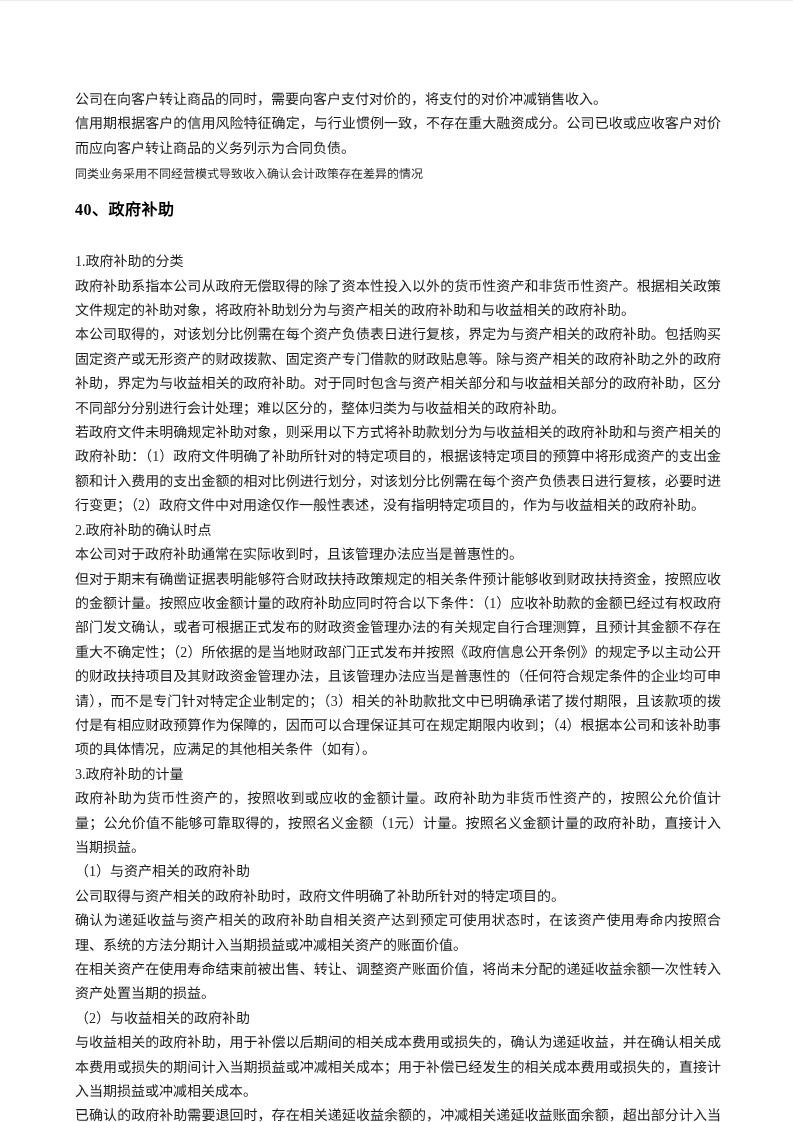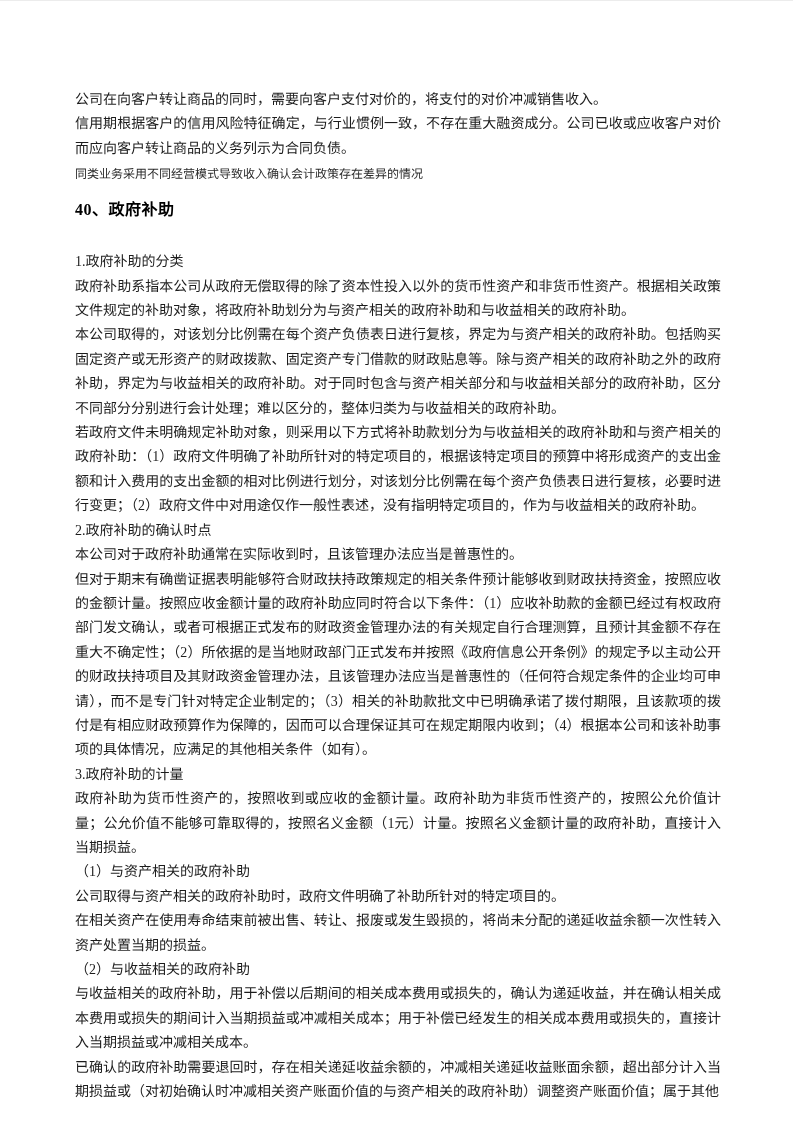--- a/index.html
+++ b/index.html
@@ -60,18 +60,19 @@
     <p class="body">政府补助系指本公司从政府无偿取得的除了资本性投入以外的货币性资产和非货币性资产。根据相关政策文件规定的补助对象，将政府补助划分为与资产相关的政府补助和与收益相关的政府补助。</p>
     <p class="body">本公司取得的，对该划分比例需在每个资产负债表日进行复核，界定为与资产相关的政府补助。包括购买固定资产或无形资产的财政拨款、固定资产专门借款的财政贴息等。除与资产相关的政府补助之外的政府补助，界定为与收益相关的政府补助。对于同时包含与资产相关部分和与收益相关部分的政府补助，区分不同部分分别进行会计处理；难以区分的，整体归类为与收益相关的政府补助。</p>
     <p class="body">若政府文件未明确规定补助对象，则采用以下方式将补助款划分为与收益相关的政府补助和与资产相关的政府补助：（1）政府文件明确了补助所针对的特定项目的，根据该特定项目的预算中将形成资产的支出金额和计入费用的支出金额的相对比例进行划分，对该划分比例需在每个资产负债表日进行复核，必要时进行变更；（2）政府文件中对用途仅作一般性表述，没有指明特定项目的，作为与收益相关的政府补助。</p>
     <p class="body">2.政府补助的确认时点</p>
     <p class="body">本公司对于政府补助通常在实际收到时，且该管理办法应当是普惠性的。</p>
     <p class="body">但对于期末有确凿证据表明能够符合财政扶持政策规定的相关条件预计能够收到财政扶持资金，按照应收的金额计量。按照应收金额计量的政府补助应同时符合以下条件：（1）应收补助款的金额已经过有权政府部门发文确认，或者可根据正式发布的财政资金管理办法的有关规定自行合理测算，且预计其金额不存在重大不确定性；（2）所依据的是当地财政部门正式发布并按照《政府信息公开条例》的规定予以主动公开的财政扶持项目及其财政资金管理办法，且该管理办法应当是普惠性的（任何符合规定条件的企业均可申请），而不是专门针对特定企业制定的；（3）相关的补助款批文中已明确承诺了拨付期限，且该款项的拨付是有相应财政预算作为保障的，因而可以合理保证其可在规定期限内收到；（4）根据本公司和该补助事项的具体情况，应满足的其他相关条件（如有）。</p>
     <p class="body">3.政府补助的计量</p>
     <p class="body">政府补助为货币性资产的，按照收到或应收的金额计量。政府补助为非货币性资产的，按照公允价值计量；公允价值不能够可靠取得的，按照名义金额（1元）计量。按照名义金额计量的政府补助，直接计入当期损益。</p>
     <p class="body">（1）与资产相关的政府补助</p>
     <p class="body">公司取得与资产相关的政府补助时，政府文件明确了补助所针对的特定项目的。</p>
-    <p class="body">在相关资产在使用寿命结束前被出售、转让、报废或发生毁损的，将尚未分配的递延收益余额一次性转入资产处置当期的损益。</p>
+    <p class="body">确认为递延收益与资产相关的政府补助自相关资产达到预定可使用状态时，在该资产使用寿命内按照合理、系统的方法分期计入当期损益或冲减相关资产的账面价值。</p>
+    <p class="body">在相关资产在使用寿命结束前被出售、转让、调整资产账面价值，将尚未分配的递延收益余额一次性转入资产处置当期的损益。</p>
     <p class="body">（2）与收益相关的政府补助</p>
     <p class="body">与收益相关的政府补助，用于补偿以后期间的相关成本费用或损失的，确认为递延收益，并在确认相关成本费用或损失的期间计入当期损益或冲减相关成本；用于补偿已经发生的相关成本费用或损失的，直接计入当期损益或冲减相关成本。</p>
     <p class="body">已确认的政府补助需要退回时，存在相关递延收益余额的，冲减相关递延收益账面余额，超出部分计入当期损益或（对初始确认时冲减相关资产账面价值的与资产相关的政府补助）调整资产账面价值；属于其他</p>
   </div>
 </div>
 
 </body></html>

